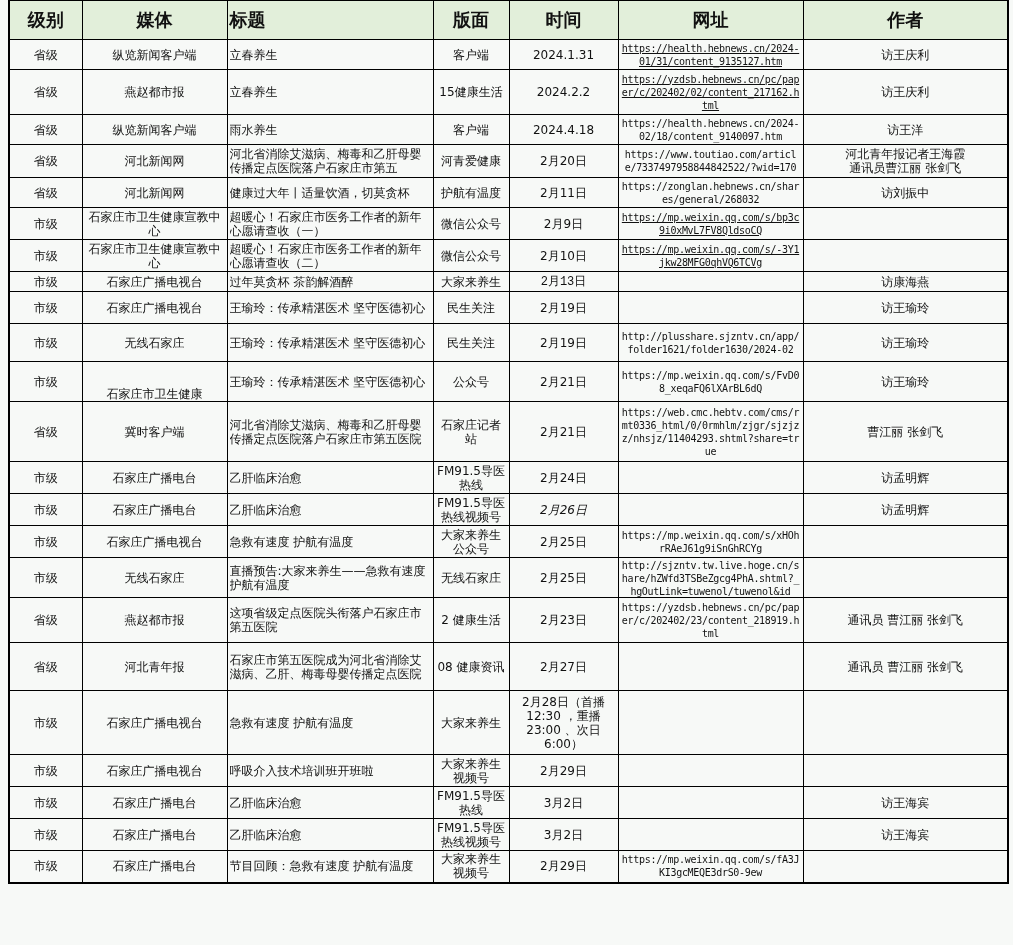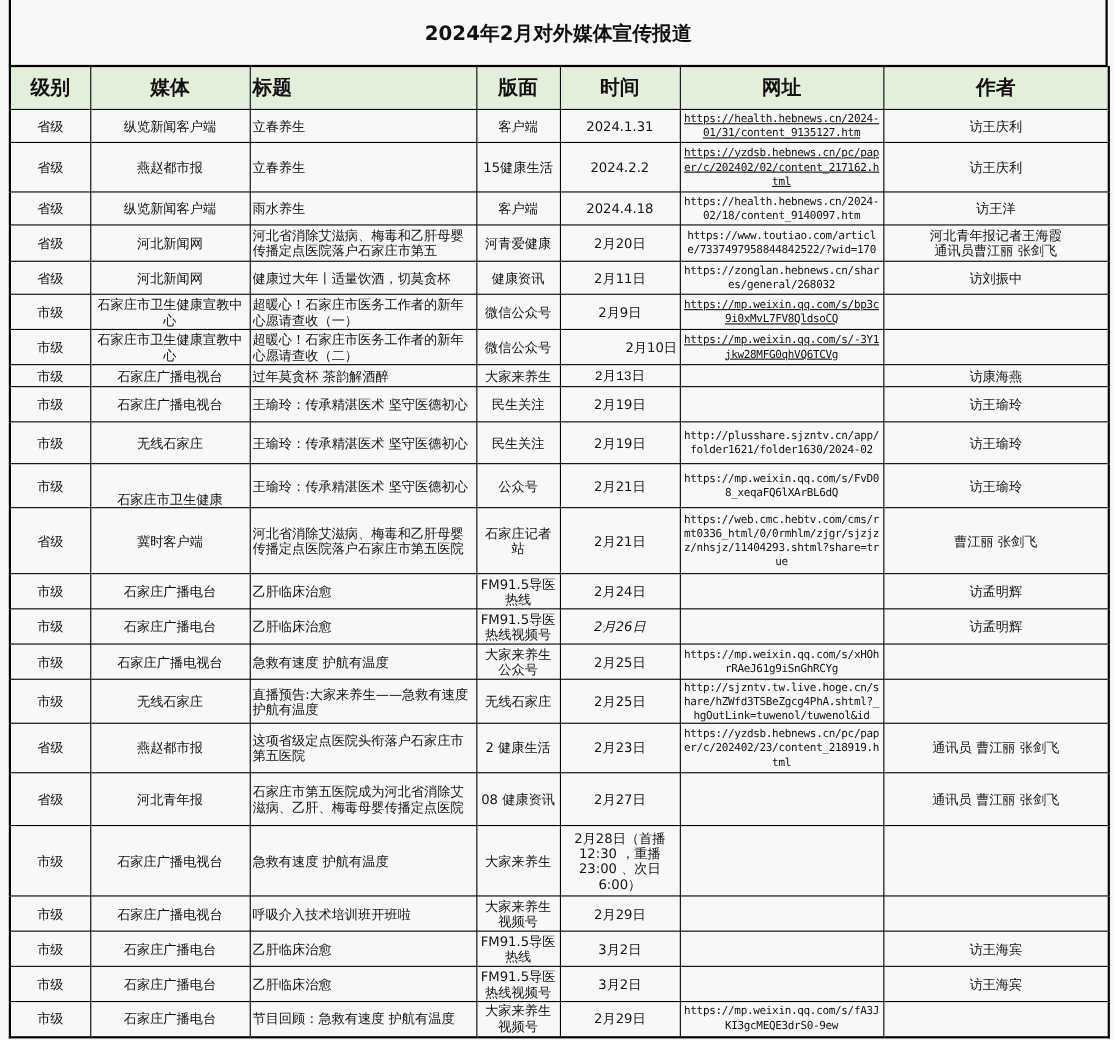--- a/index.html
+++ b/index.html
@@ -24,21 +24,20 @@
   td.url span.link { text-decoration: underline; }
   .clip { overflow: hidden; }
   table tr:last-child td { border-bottom: 2px solid #000; }
   table td:first-child, table th:first-child { border-left: 2px solid #000; }
   table td:last-child, table th:last-child { border-right: 2px solid #000; }
 </style>
 </head>
 <body>
 
 <div class="sheet">
-  <div class="title-box">2024年2月对外媒体宣传报道</div>
   <table>
     <colgroup>
       <col style="width:73px">
         <col style="width:145px">
         <col style="width:206px">
         <col style="width:76px">
         <col style="width:109px">
         <col style="width:185px">
         <col style="width:205px">
     </colgroup>
@@ -151,21 +150,21 @@
           <td>
             <div class="clip" style="max-height: 28px;"><span style="white-space: normal;">省级</span></div>
           </td>
           <td>
             <div class="clip" style="max-height: 28px;"><span style="white-space: normal;">河北新闻网</span></div>
           </td>
           <td class="left">
             <div class="clip" style="max-height: 28px;"><span style="white-space: normal;">健康过大年丨适量饮酒，切莫贪杯</span></div>
           </td>
           <td>
-            <div class="clip" style="max-height: 28px;"><span style="white-space: normal;">健康资讯</span></div>
+            <div class="clip" style="max-height: 28px;"><span style="white-space: normal;">护航有温度</span></div>
           </td>
           <td>
             <div class="clip" style="max-height: 28px;"><span style="white-space: normal;">2月11日</span></div>
           </td>
           <td class="url">
             <div class="clip" style="max-height: 28px;"><span style="white-space: normal;">https://zonglan.hebnews.cn/shares/general/268032</span></div>
           </td>
           <td>
             <div class="clip" style="max-height: 28px;"><span style="white-space: pre-line;">访刘振中</span></div>
           </td>
@@ -200,21 +199,21 @@
           <td>
             <div class="clip" style="max-height: 30px;"><span style="white-space: normal;">石家庄市卫生健康宣教中心</span></div>
           </td>
           <td class="left">
             <div class="clip" style="max-height: 30px;"><span style="white-space: normal;">超暖心！石家庄市医务工作者的新年心愿请查收（二）</span></div>
           </td>
           <td>
             <div class="clip" style="max-height: 30px;"><span style="white-space: normal;">微信公众号</span></div>
           </td>
           <td>
-            <div class="clip" style="max-height: 30px; text-align: right;"><span style="white-space: normal;">2月10日</span></div>
+            <div class="clip" style="max-height: 30px;"><span style="white-space: normal;">2月10日</span></div>
           </td>
           <td class="url">
             <div class="clip" style="max-height: 30px;"><span class="link" style="white-space: normal;">https://mp.weixin.qq.com/s/-3Y1jkw28MFG0qhVQ6TCVg</span></div>
           </td>
           <td>
             <div class="clip" style="max-height: 30px;"><span style="white-space: pre-line;"></span></div>
           </td>
         </tr>
         <tr style="height: 20px;">
           <td>

